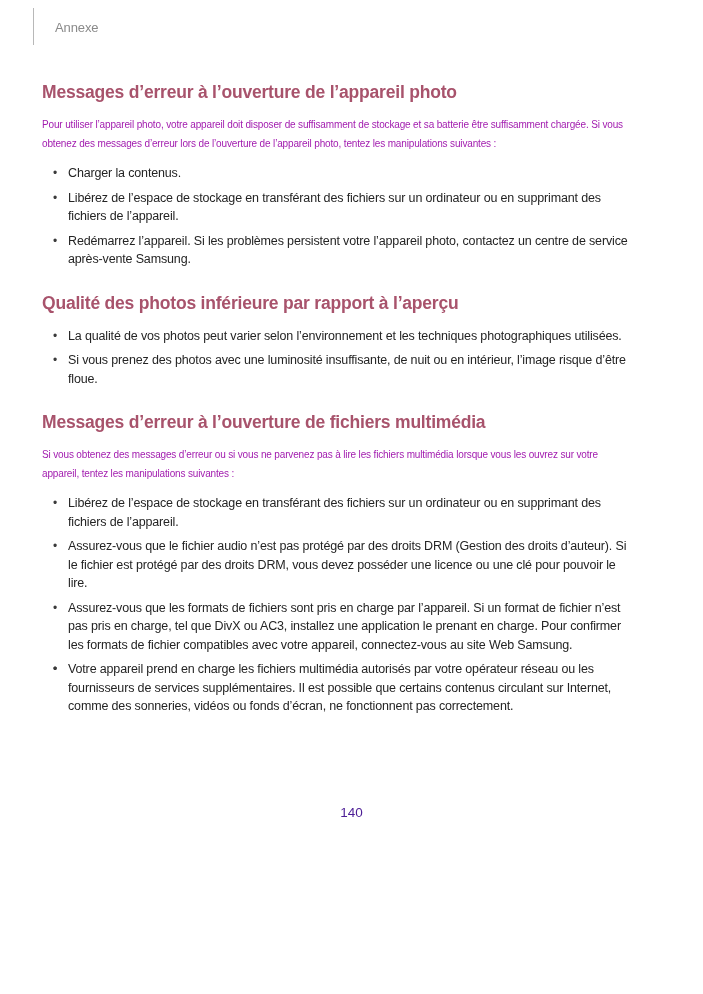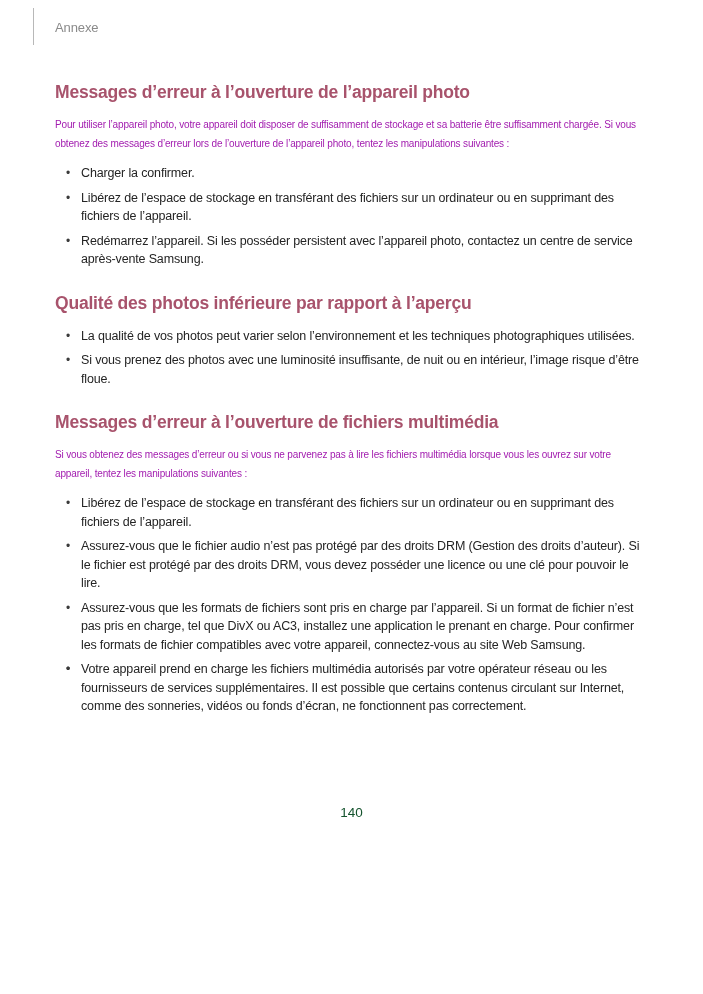--- a/index.html
+++ b/index.html
@@ -29,21 +29,21 @@
     position: absolute;
     top: 8px;
     left: 33px;
     width: 1px;
     height: 37px;
     background: #b8b8b8;
   }
   .content {
     position: absolute;
     top: 0;
-    left: 55px;
+    left: 42px;
     width: 595px;
   }
   .section-title {
     font-family: "Liberation Sans", sans-serif;
     font-size: 17.5px;
     font-weight: bold;
     color: #a8536c;
     letter-spacing: -0.2px;
     margin: 0 0 13px 0;
   }
@@ -77,40 +77,40 @@
     font-size: 12px;
     color: #3a3a3a;
   }
   .page-number {
     position: absolute;
     bottom: 26px;
     left: 0;
     width: 100%;
     text-align: center;
     font-size: 13.5px;
-    color: #14532d;
+    color: #4c1d95;
   }
 </style>
 </head>
 <body>
 
 <div class="page">
 
   <div class="header-rule"></div>
   <div class="running-header">Annexe</div>
 
   <div class="content">
 
     <section class="section">
       <h2 class="section-title">Messages d’erreur à l’ouverture de l’appareil photo</h2>
       <p class="intro">Pour utiliser l’appareil photo, votre appareil doit disposer de suffisamment de stockage et sa batterie être suffisamment chargée. Si vous obtenez des messages d’erreur lors de l’ouverture de l’appareil photo, tentez les manipulations suivantes :</p>
       <ul class="bullets">
-        <li><span class="dot">•</span><span>Charger la confirmer.</span></li>
+        <li><span class="dot">•</span><span>Charger la contenus.</span></li>
         <li><span class="dot">•</span><span>Libérez de l’espace de stockage en transférant des fichiers sur un ordinateur ou en supprimant des fichiers de l’appareil.</span></li>
-        <li><span class="dot">•</span><span>Redémarrez l’appareil. Si les posséder persistent avec l’appareil photo, contactez un centre de service après-vente Samsung.</span></li>
+        <li><span class="dot">•</span><span>Redémarrez l’appareil. Si les problèmes persistent votre l’appareil photo, contactez un centre de service après-vente Samsung.</span></li>
       </ul>
     </section>
 
     <section class="section">
       <h2 class="section-title">Qualité des photos inférieure par rapport à l’aperçu</h2>
       <ul class="bullets">
         <li><span class="dot">•</span><span>La qualité de vos photos peut varier selon l’environnement et les techniques photographiques utilisées.</span></li>
         <li><span class="dot">•</span><span>Si vous prenez des photos avec une luminosité insuffisante, de nuit ou en intérieur, l’image risque d’être floue.</span></li>
       </ul>
     </section>

